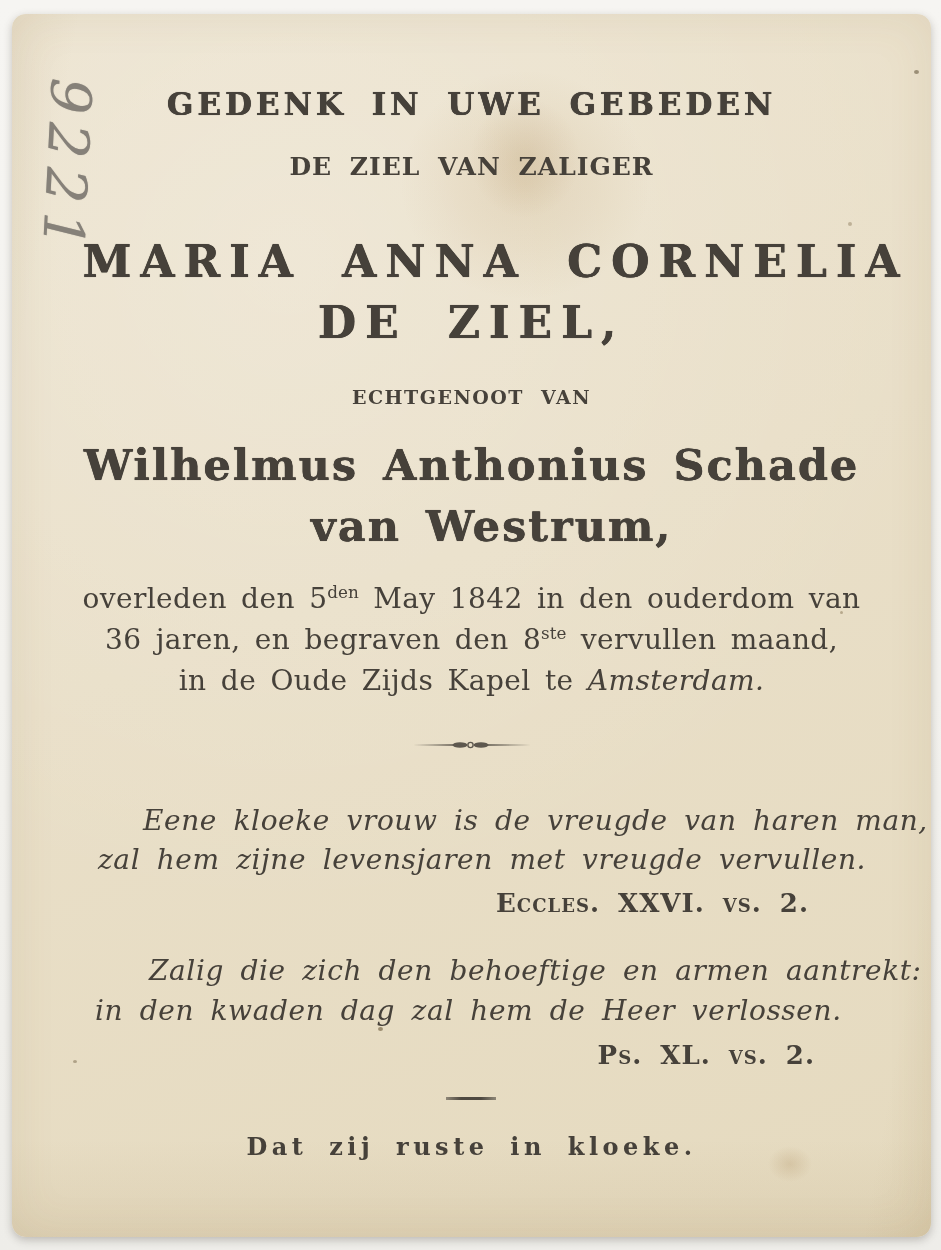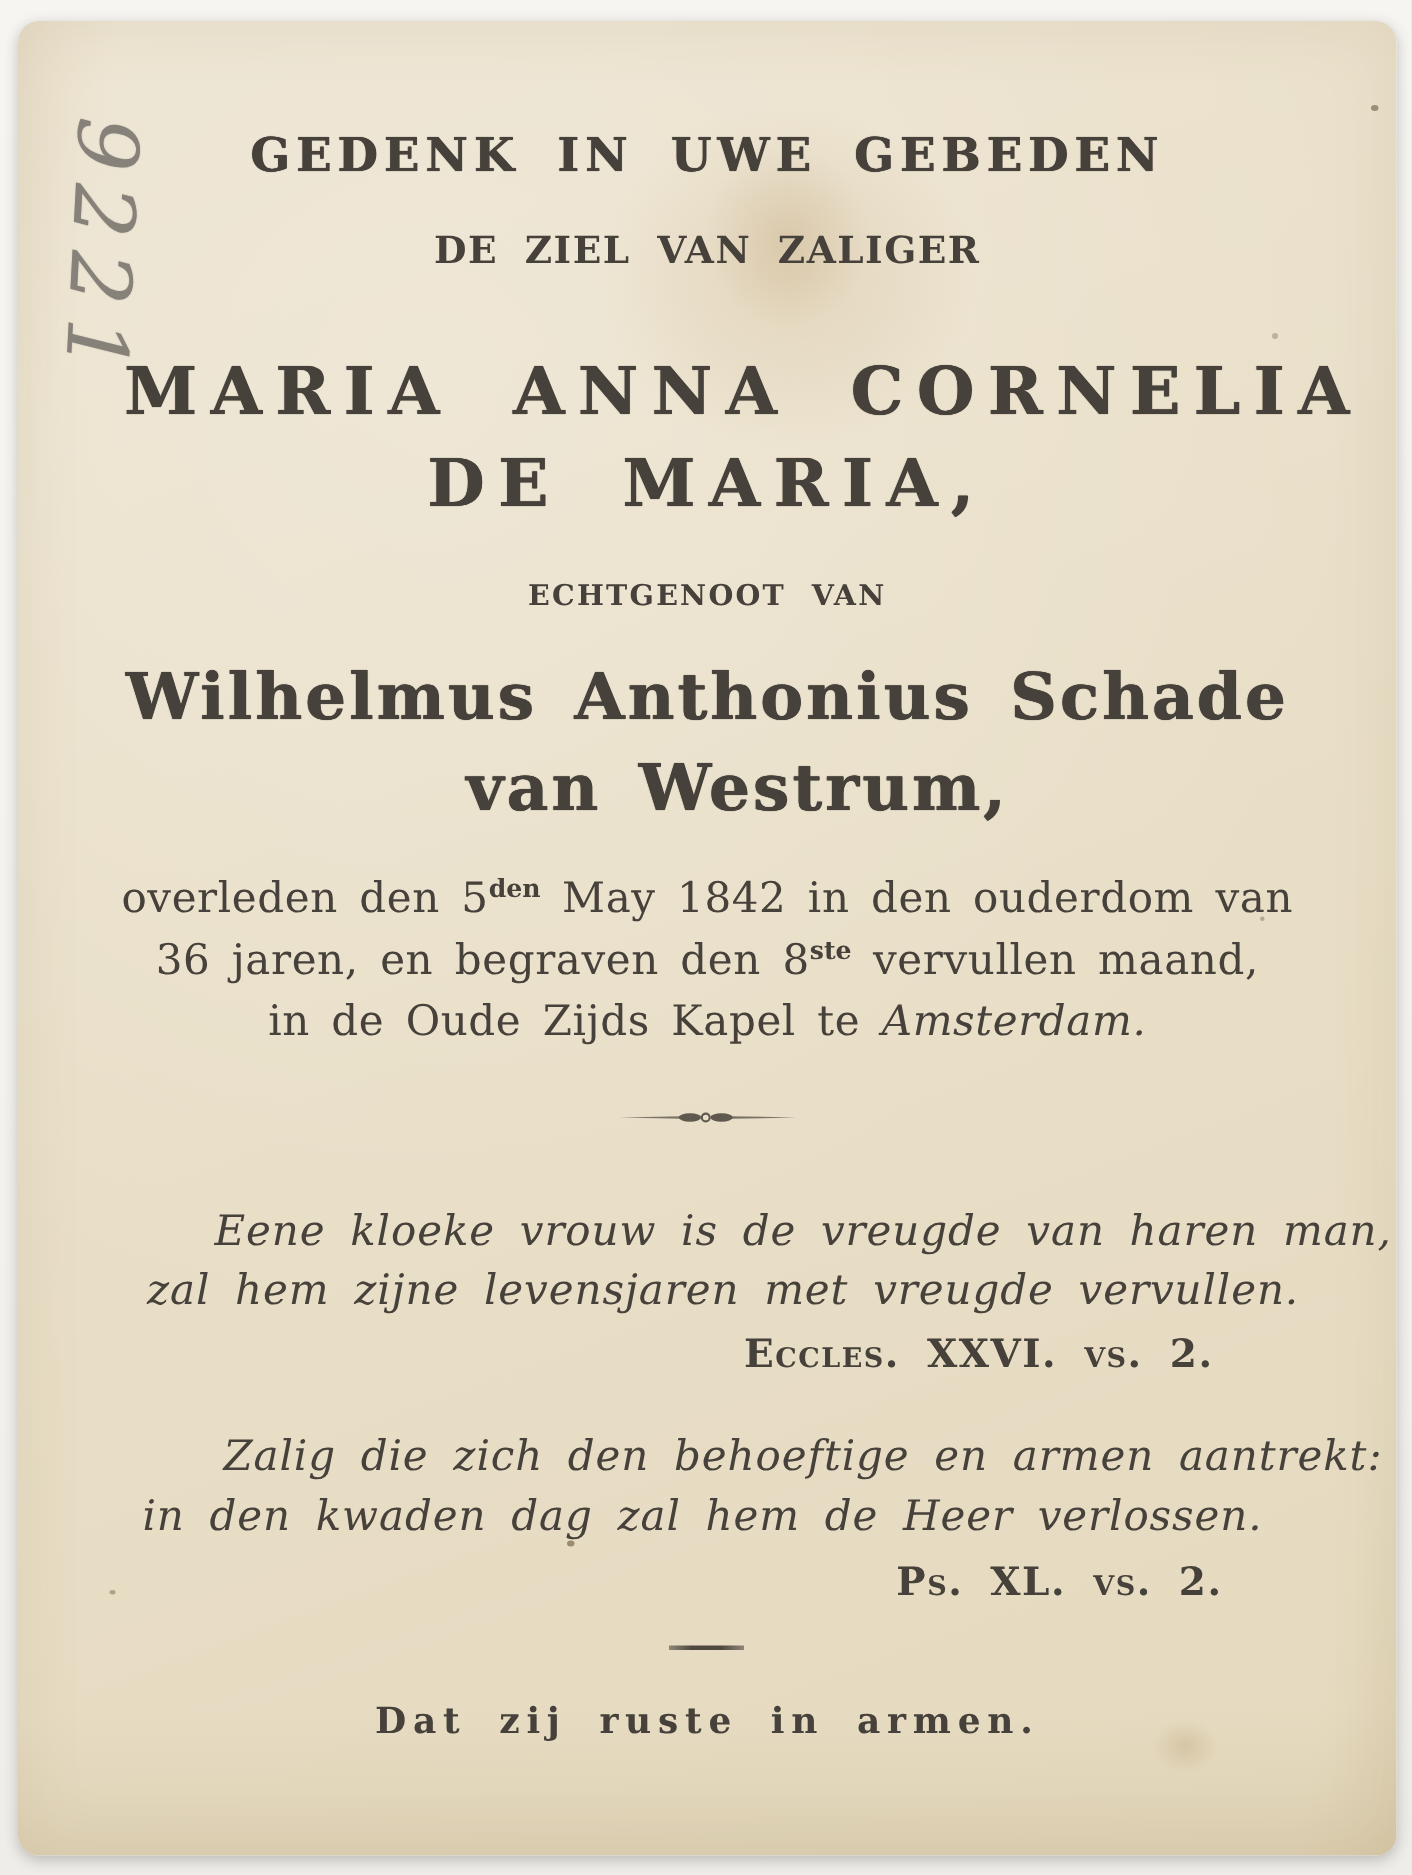--- a/index.html
+++ b/index.html
@@ -31,21 +31,21 @@
   .header-line2{top:138px;font-size:25px;letter-spacing:1px;word-spacing:8px;font-weight:600;}
   .name-line1{top:222px;font-size:44px;letter-spacing:9px;word-spacing:16px;margin-left:24px;}
   .name-line2{top:283px;font-size:44px;letter-spacing:9px;word-spacing:16px;}
   .relation{top:372px;font-size:19px;letter-spacing:1.5px;word-spacing:9px;font-weight:600;}
   .spouse-line1{top:426px;font-size:43px;letter-spacing:2px;word-spacing:8px;}
   .spouse-line2{top:487px;font-size:43px;letter-spacing:2px;word-spacing:8px;padding-left:20px;}
   .obit{font-size:28px;letter-spacing:0.4px;word-spacing:5px;}
   .obit-l1{top:568px;}
   .obit-l2{top:609px;}
   .obit-l3{top:650px;}
-  .obit sup{font-size:60%;vertical-align:super;letter-spacing:0;font-weight:bold;}
+  .obit sup{font-size:60%;vertical-align:super;letter-spacing:0;}
   .it{font-style:italic;}
   .quote{font-size:28px;font-style:italic;letter-spacing:0.6px;word-spacing:7px;}
   .q1-l1{top:790px;left:131px;}
   .q1-l2{top:829px;left:86px;}
   .q2-l1{top:940px;left:137px;}
   .q2-l2{top:980px;left:83px;}
   .ref{font-size:26px;font-variant:small-caps;letter-spacing:1px;word-spacing:8px;font-weight:600;}
   .ref1{top:874px;right:122px;}
   .ref2{top:1026px;right:116px;}
   .closing{top:1118px;font-size:24px;font-weight:bold;letter-spacing:4.5px;word-spacing:9px;}
@@ -91,21 +91,21 @@
     <div class="speck speck3"></div>
     <div class="speck speck4"></div>
     <div class="speck speck5"></div>
 
     <div class="pencil-number">9221</div>
 
     <div class="abs ctr fatcaps header-line1">GEDENK IN UWE GEBEDEN</div>
     <div class="abs ctr header-line2">DE ZIEL VAN ZALIGER</div>
 
     <div class="abs ctr fatcaps name-line1">MARIA ANNA CORNELIA</div>
-    <div class="abs ctr fatcaps name-line2">DE MARIA,</div>
+    <div class="abs ctr fatcaps name-line2">DE ZIEL,</div>
 
     <div class="abs ctr relation">ECHTGENOOT VAN</div>
 
     <div class="abs ctr fatcaps spouse-line1">Wilhelmus Anthonius Schade</div>
     <div class="abs ctr fatcaps spouse-line2">van Westrum,</div>
 
     <div class="abs ctr obit obit-l1"><span>overleden den 5</span><sup>den</sup><span> May 1842 in den ouderdom van</span></div>
     <div class="abs ctr obit obit-l2"><span>36 jaren, en begraven den 8</span><sup>ste</sup><span> vervullen maand,</span></div>
     <div class="abs ctr obit obit-l3"><span>in de Oude Zijds Kapel te </span><span class="it">Amsterdam.</span></div>
 
@@ -124,15 +124,15 @@
     <div class="abs quote q1-l1">Eene kloeke vrouw is de vreugde van haren man, en</div>
     <div class="abs quote q1-l2">zal hem zijne levensjaren met vreugde vervullen.</div>
     <div class="abs ref ref1">Eccles. XXVI. vs. 2.</div>
 
     <div class="abs quote q2-l1">Zalig die zich den behoeftige en armen aantrekt:</div>
     <div class="abs quote q2-l2">in den kwaden dag zal hem de Heer verlossen.</div>
     <div class="abs ref ref2">Ps. XL. vs. 2.</div>
 
     <div class="shortrule"></div>
 
-    <div class="abs ctr closing">Dat zij ruste in armen.</div>
+    <div class="abs ctr closing">Dat zij ruste in kloeke.</div>
   </div>
 </div>
 
 </body></html>

